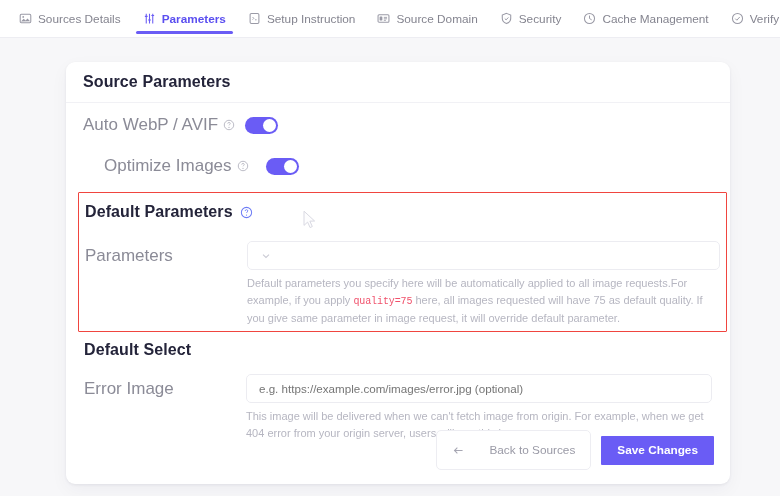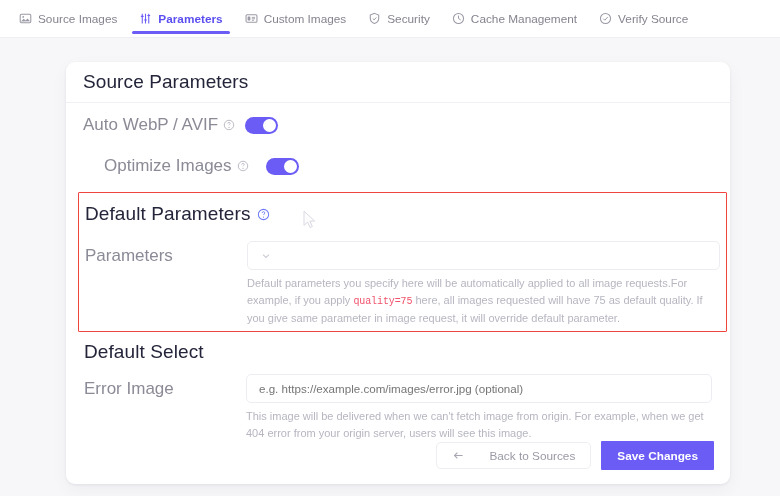--- a/index.html
+++ b/index.html
@@ -52,22 +52,22 @@
     position: absolute;
     left: 66px; top: 62px;
     width: 664px; height: 422px;
     background: #ffffff;
     border-radius: 9px;
     box-shadow: 0 1px 3px rgba(30,30,60,.07), 0 6px 18px rgba(30,30,60,.045);
     overflow: hidden;
   }
 
   .card-title {
-    font-size: 19px;
-    font-weight: normal;
+    font-size: 16px;
+    font-weight: bold;
     color: #24243a;
     letter-spacing: .1px;
   }
   #card-head {
     height: 41px;
     display: flex;
     align-items: center;
     padding: 0 0 0 17px;
     border-bottom: 1px solid #f1f1f5;
   }
@@ -155,21 +155,21 @@
 
   
   #footer {
     position: absolute;
     right: 16px; bottom: 14px;
     display: flex;
     align-items: center;
     gap: 10px;
   }
   .btn-ghost {
-    height: 27px;
+    height: 40px;
     padding: 0 15px;
     border: 1px solid #ededf2;
     border-radius: 5px;
     background: #fff;
     display: flex; align-items: center; gap: 24px;
     font-size: 11.8px;
     color: #9a9aa6;
     cursor: pointer;
   }
   .btn-primary {
@@ -200,44 +200,54 @@
 <div id="tabbar">
 
   <div class="tab">
     <span class="tab-ico">
       <svg viewBox="0 0 16 16" fill="none" stroke="#9a9aa6" stroke-width="1.3">
         <rect x="1.5" y="2.8" width="13" height="10.4" rx="1.4"></rect>
         <path d="M2.4 11.6l3.4-3.3 2.3 2.2 2.4-2.6 3.1 3.4" fill="#9a9aa6" stroke="none"></path>
         <circle cx="5.2" cy="6" r="1.1" fill="#9a9aa6" stroke="none"></circle>
       </svg>
     </span>
-    <span>Source Images</span>
+    <span>Sources Details</span>
   </div>
 
   <div class="tab active">
     <span class="tab-ico">
       <svg viewBox="0 0 16 16" fill="none" stroke="#6a5cf5" stroke-width="1.3">
         <path d="M4 2v12M8 2v12M12 2v12"></path>
         <path d="M2.3 5.4h3.4M6.3 9.8h3.4M10.3 4.4h3.4"></path>
       </svg>
     </span>
     <span>Parameters</span>
     <span class="tab-underline"></span>
   </div>
 
+  <div class="tab">
+    <span class="tab-ico">
+      <svg viewBox="0 0 16 16" fill="none" stroke="#9a9aa6" stroke-width="1.3">
+        <rect x="2.6" y="1.8" width="10.8" height="12.4" rx="1.6"></rect>
+        <path d="M5.6 6.2l1.6 1.6-1.6 1.6" stroke-width="1.1"></path>
+        <path d="M8.6 9.6h2" stroke-width="1.1"></path>
+      </svg>
+    </span>
+    <span>Setup Instruction</span>
+  </div>
 
   <div class="tab">
     <span class="tab-ico">
       <svg viewBox="0 0 16 16" fill="none" stroke="#9a9aa6" stroke-width="1.3">
         <rect x="1.3" y="3.4" width="13.4" height="9.2" rx="1.3"></rect>
         <rect x="3.2" y="5.6" width="3.4" height="4.8" rx=".6" fill="#9a9aa6" stroke="none"></rect>
         <path d="M8.4 6.6h4M8.4 8.4h4M8.4 10.2h2.6" stroke-width="1.1"></path>
       </svg>
     </span>
-    <span>Custom Images</span>
+    <span>Source Domain</span>
   </div>
 
   <div class="tab">
     <span class="tab-ico">
       <svg viewBox="0 0 16 16" fill="none" stroke="#9a9aa6" stroke-width="1.3">
         <path d="M8 1.7l5.2 2v4.1c0 3.1-2.1 5.4-5.2 6.5-3.1-1.1-5.2-3.4-5.2-6.5V3.7z"></path>
         <path d="M5.9 8.1l1.6 1.6 2.8-3" stroke-width="1.2"></path>
       </svg>
     </span>
     <span>Security</span>

